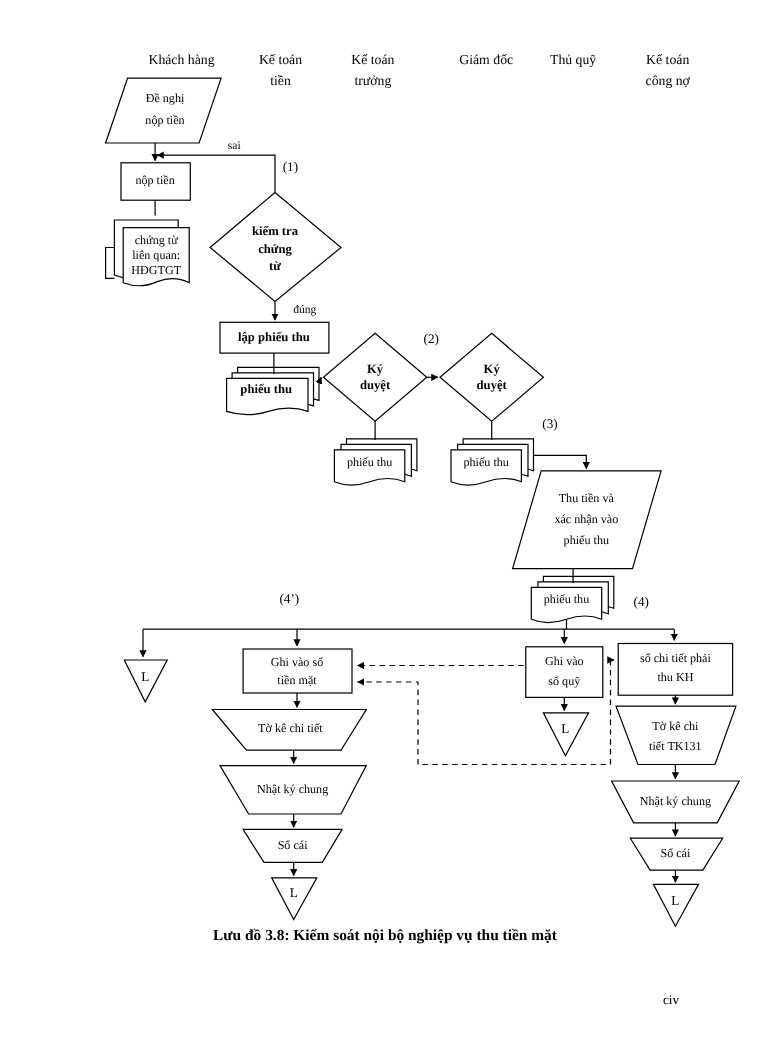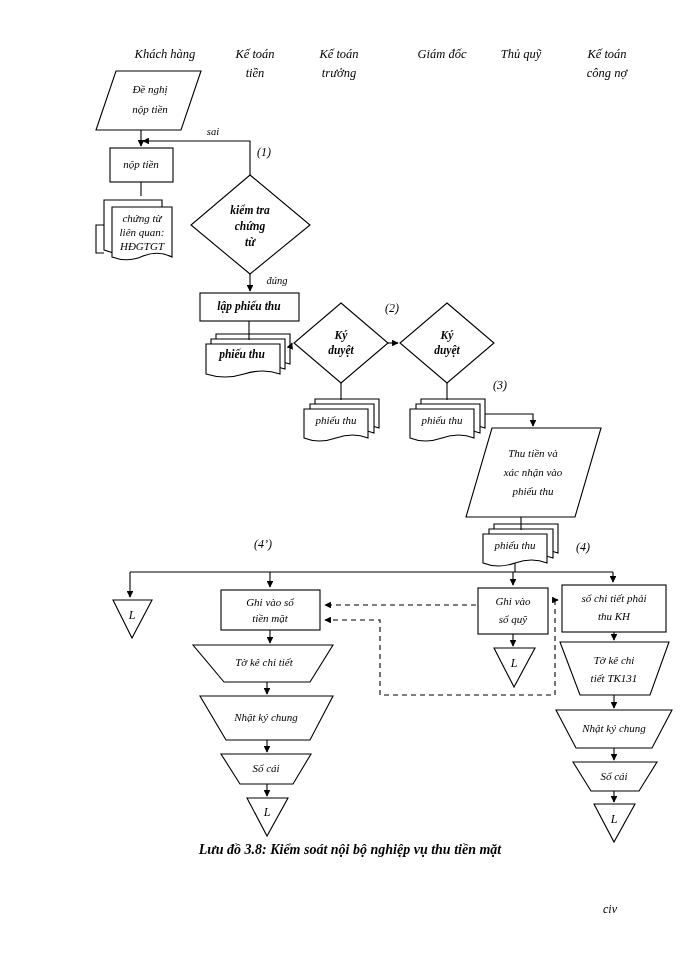--- a/index.html
+++ b/index.html
@@ -13,21 +13,20 @@
     position: relative;
     font-family: "Liberation Serif", "DejaVu Serif", serif;
     color: #000000;
     overflow: hidden;
   }
   #diagram-root {
     position: absolute;
     left: 0; top: 0;
     width: 560px;
     height: 960px;
-    font-style: italic;
   }
   svg.flow {
     display: block;
     width: 700px;
     height: 960px;
   }
   .shape {
     fill: #ffffff;
     stroke: #000000;
     stroke-width: 1.1;

